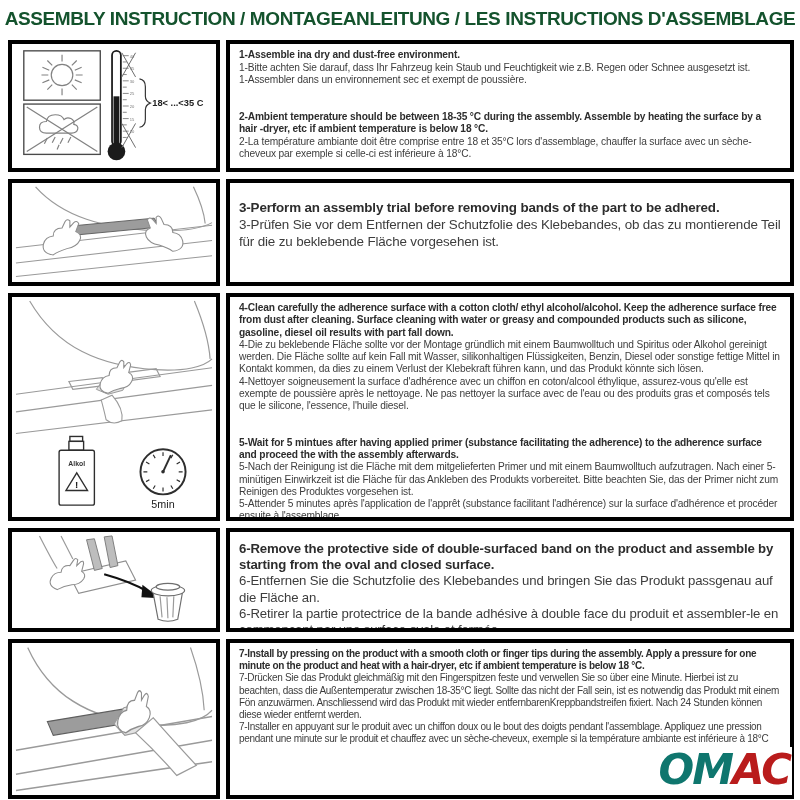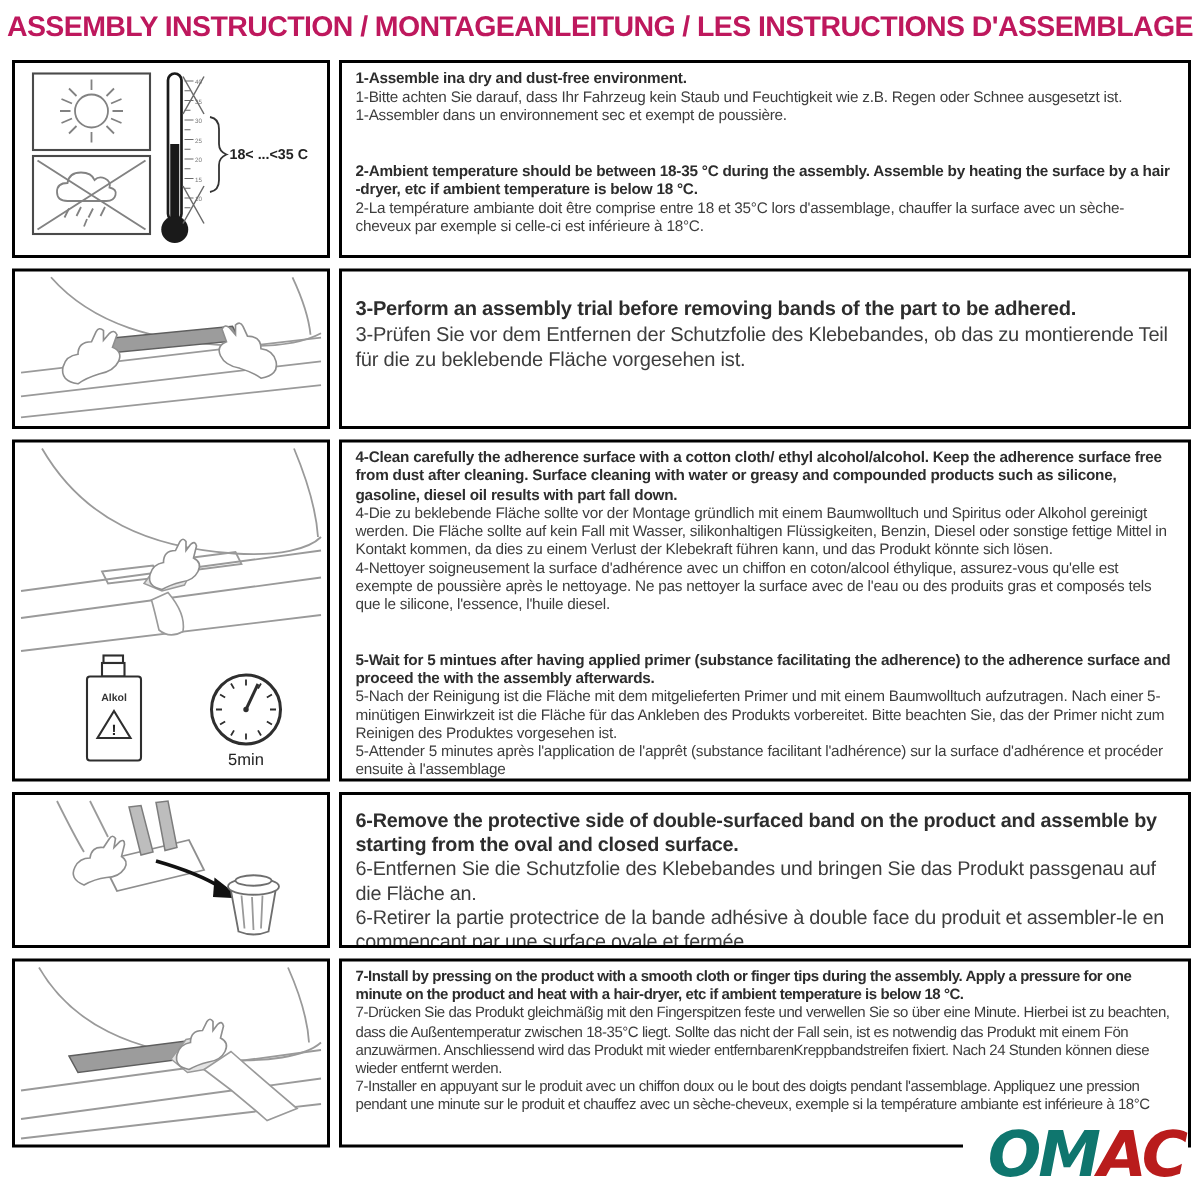--- a/index.html
+++ b/index.html
@@ -1,33 +1,33 @@
 <!DOCTYPE html>
 <html><head>
 <meta charset="utf-8">
 <style>
   * { margin:0; padding:0; box-sizing:border-box; }
   html,body { width:800px; height:800px; background:#ffffff;
               font-family:"Liberation Sans", sans-serif; }
   .page { position:relative; width:800px; height:800px; overflow:hidden; background:#fff; }
 
   .title { margin-top:8px; text-align:center; font-size:19px; font-weight:bold;
-           letter-spacing:-0.4px; color:#be185d; white-space:nowrap; }
+           letter-spacing:-0.4px; color:#14532d; white-space:nowrap; }
 
   .grid { position:absolute; left:8px; top:40px; width:786px;
           display:flex; flex-direction:column; gap:7px; }
   .row  { display:flex; gap:6px; }
-  .cell { border:2px solid #000000; background:#fff; }
+  .cell { border:4px solid #000000; background:#fff; }
   .cell.ill { width:212px; flex:0 0 auto; padding:2px; }
   .cell.ill svg { display:block; width:100%; height:100%; }
   .cell.txt { flex:1 1 auto; padding:5px 9px 4px; color:#3d3d3d; overflow:hidden;
               letter-spacing:-0.15px; }
 
   .r1 { height:132px; } .r2 { height:107px; } .r3 { height:228px; }
-  .r4 { height:104px; } .r5 { height:126px; }
+  .r4 { height:104px; } .r5 { height:160px; }
 
   .r1 .cell.txt { font-size:10.2px; line-height:12.5px; }
   .r2 .cell.txt { font-size:13.4px; line-height:17px; padding-top:16px; }
   .r3 .cell.txt { font-size:10.2px; line-height:12.3px; }
   .r4 .cell.txt { font-size:13.2px; line-height:16.2px; padding-top:9px; }
   .r5 .cell.txt { font-size:10px;  line-height:12.2px; letter-spacing:-0.3px; }
 
   .sec + .sec { margin-top:10px; }
   .r1 .sec + .sec, .r3 .sec + .sec { margin-top:24px; }
   .line.en { font-weight:bold; color:#2d2d2d; }

